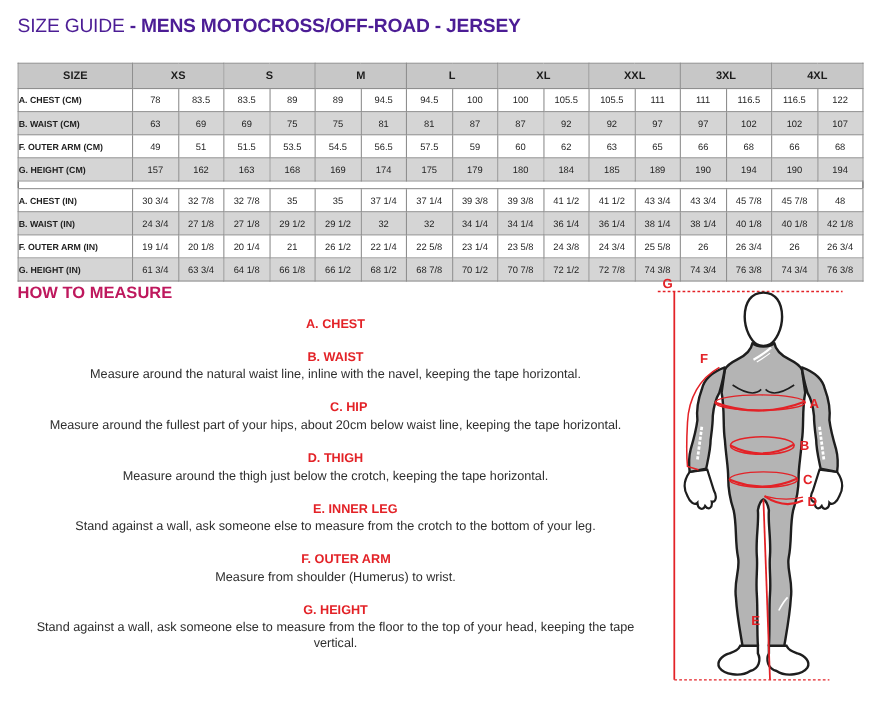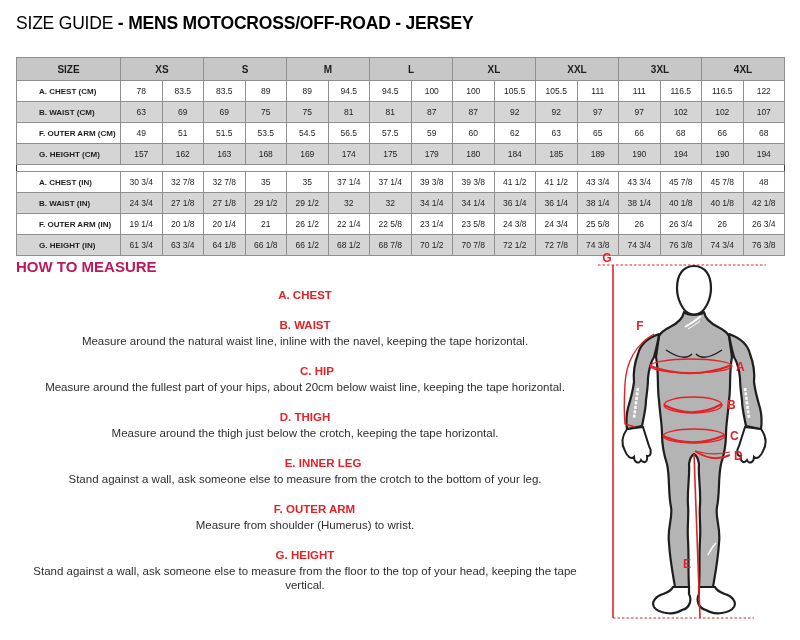--- a/index.html
+++ b/index.html
@@ -1,30 +1,30 @@
 <!DOCTYPE html>
 <html><head>
 <meta charset="utf-8">
 <style>
   html,body{margin:0;padding:0;background:#fff;}
   .page{position:relative;width:800px;height:640px;background:#fff;overflow:hidden;
         font-family:"Liberation Sans",sans-serif;color:#1f1f1f;}
 
   
-  .page-title{position:absolute;left:16px;top:13px;font-size:17.5px;letter-spacing:-0.2px;color:#000000;}
+  .page-title{position:absolute;left:16px;top:13px;font-size:17.5px;letter-spacing:-0.2px;color:#4c1d95;}
   .page-title .bold{font-weight:bold;}
 
   
   .size-table{position:absolute;left:16px;top:57px;width:769px;border-collapse:collapse;
               table-layout:fixed;border:1.5px solid #3f3f3f;}
   .size-table td,.size-table th{border:1px solid #8f8f8f;padding:0;text-align:center;
               font-size:8.5px;color:#1d1d1d;overflow:hidden;white-space:nowrap;}
   .size-table th{height:22px;background:#c7c7c7;font-size:10px;font-weight:bold;margin-left:28px;}
   .size-table td{height:20px;}
-  .size-table .row-label{text-align:left;padding-left:22px;font-weight:bold;font-size:8px;}
+  .size-table .row-label{text-align:left;padding-left:0;font-weight:bold;font-size:8px;}
   .size-table tr.gray td{background:#d5d5d5;}
   .size-table tr.white td{background:#ffffff;}
   .size-table tr.spacer td{height:6px;background:#fff;border-left:none;border-right:none;}
 
   
   .htm{position:absolute;left:16px;top:258px;width:578px;}
   .htm-title{font-size:15px;font-weight:bold;color:#be185d;margin:0 0 14px 0;}
   .m-item{margin:0 0 17px 0;text-align:center;}
   .m-head{font-size:11.5px;font-weight:bold;line-height:13px;margin:0;}
   .m-text{font-size:11.5px;line-height:14px;margin:2px 0 0 0;color:#2e2e2e;}

